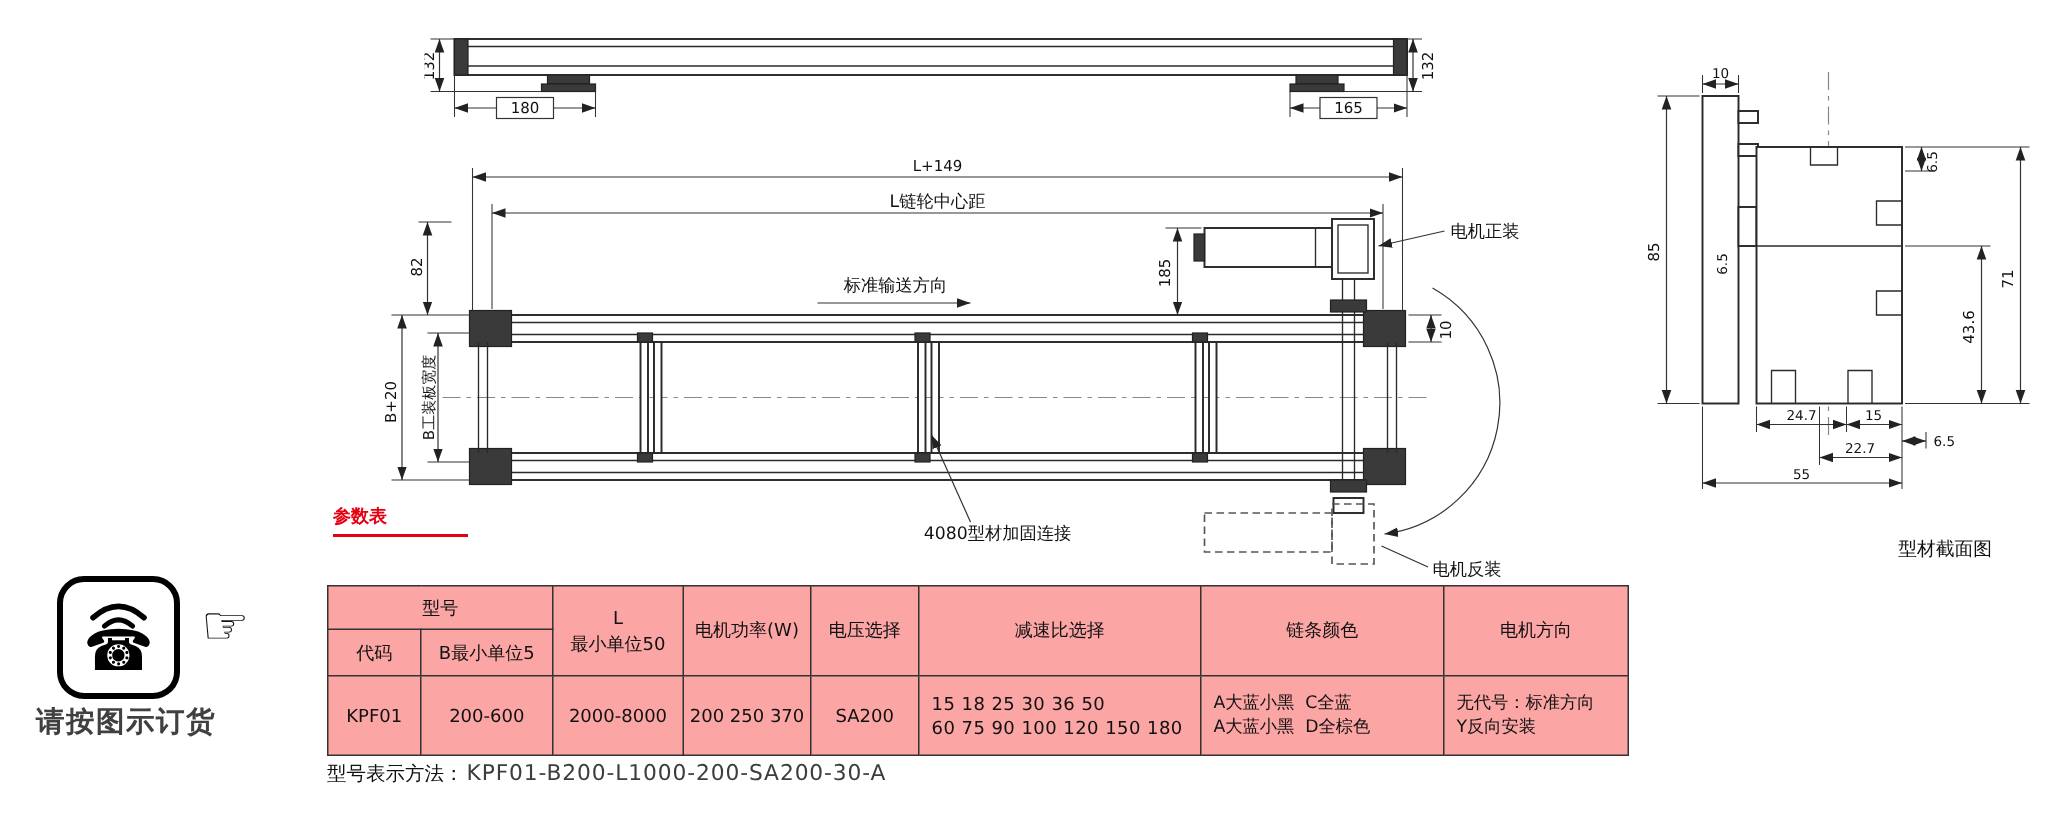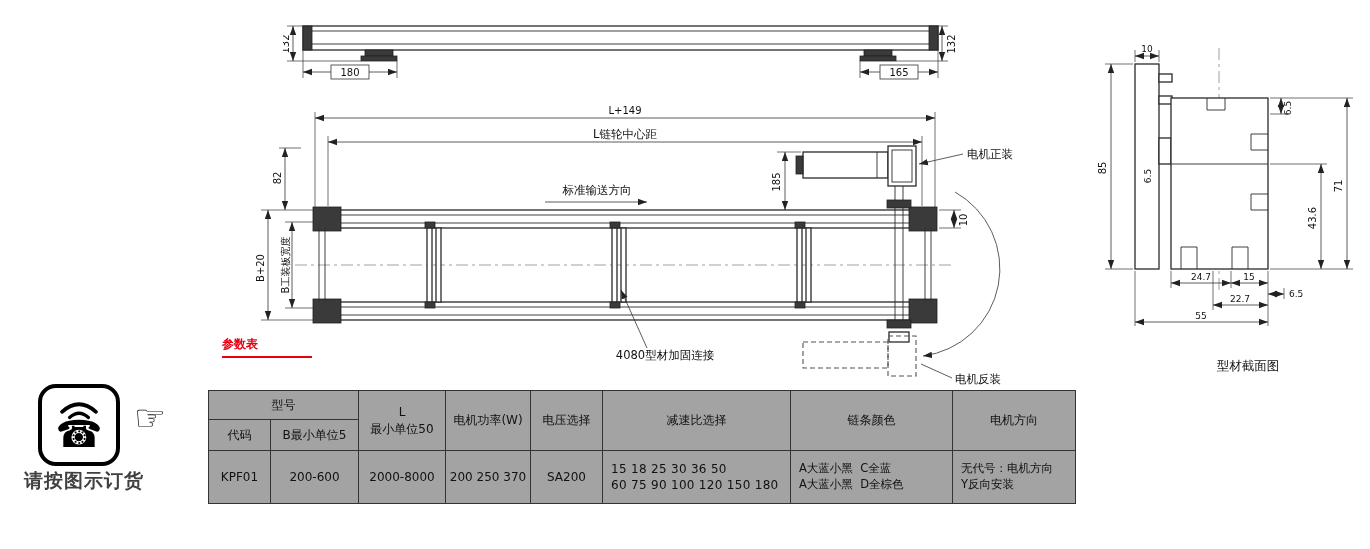--- a/index.html
+++ b/index.html
@@ -16,40 +16,40 @@
   .cl{stroke:#888;stroke-width:0.8;fill:none;stroke-dasharray:12 4 3 4;}
   .dsh{fill:none;stroke:#555;stroke-width:1.1;stroke-dasharray:5 3;}
   .dt{font-family:"DejaVu Sans",sans-serif;font-size:10px;fill:#111;}
   .dts{font-family:"DejaVu Sans",sans-serif;font-size:9px;fill:#111;}
   .dtc{font-family:"DejaVu Sans",sans-serif;font-size:11.5px;fill:#111;}
   .dbox{fill:#fff;stroke:#333;stroke-width:0.8;}
 
   
   .ptitle{position:absolute;left:222px;top:334px;font-size:12px;font-weight:600;color:#e60012;line-height:20px;}
   .ptitle-underline{position:absolute;left:222px;top:356px;width:90px;height:2px;background:#e60012;}
-  .ptable{position:absolute;left:208px;top:390px;border-collapse:collapse;table-layout:fixed;background:#a3a3a3;}
+  .ptable{position:absolute;left:218px;top:390px;border-collapse:collapse;table-layout:fixed;background:#fca5a5;}
   .ptable td{border:1px solid #333;text-align:center;vertical-align:middle;padding:1px 3px;
              font-size:12px;color:#111;line-height:1.35;}
   .ptable tr.h1 td{height:26px;}
   .ptable tr.h2 td{height:28px;}
   .ptable tr.dr td{height:50px;}
   .cell-left{text-align:left !important;padding-left:8px !important;}
   .small-nums{font-size:11px;letter-spacing:0.3px;}
   .two-line div{white-space:pre;}
 
   .model-note{position:absolute;left:218px;top:507px;font-size:13px;color:#111;}
   .model-note .mval{font-size:14.5px;color:#3d3d3d;letter-spacing:0.6px;margin-left:2px;}
 
   
   .phone-box{position:absolute;left:38px;top:384px;width:74px;height:74px;border:4px solid #000;
              border-radius:18px;background:#fff;display:flex;align-items:center;justify-content:center;}
   .hand{position:absolute;left:134px;top:398px;font-size:36px;color:#111;line-height:40px;}
   .order-note{position:absolute;left:24px;top:468px;font-size:19px;font-weight:bold;letter-spacing:1px;color:#404040;}
 
-  .section-caption{position:absolute;left:1168px;top:358px;width:160px;text-align:center;font-size:12.5px;color:#111;}
+  .section-caption{position:absolute;left:1168px;top:358px;width:160px;text-align:right;font-size:12.5px;color:#111;}
 </style>
 </head>
 <body>
 
 <div class="screen">
 
   <svg class="abs" style="left:283px;top:10px;" width="680" height="82" viewBox="0 0 680 82">
     <defs>
       <marker id="a1" markerWidth="10" markerHeight="8" refX="9" refY="4" orient="auto-start-reverse" markerUnits="userSpaceOnUse">
         <path d="M0,0.8 L9,4 L0,7.2 Z" fill="#222"></path>
@@ -332,21 +332,24 @@
       <td>SA200</td>
       <td class="cell-left small-nums two-line">
         <div>15 18 25 30 36 50</div>
         <div>60 75 90 100 120 150 180</div>
       </td>
       <td class="cell-left two-line" style="font-size:11.5px">
         <div>A大蓝小黑  C全蓝</div>
         <div>A大蓝小黑  D全棕色</div>
       </td>
       <td class="cell-left two-line" style="font-size:11.5px">
-        <div>无代号：电机方向</div>
+        <div>无代号：标准方向</div>
         <div>Y反向安装</div>
       </td>
     </tr>
   </tbody>
     </table>
 
+  <div class="model-note">
+    <span>型号表示方法：</span><span class="mval">KPF01-B200-L1000-200-SA200-30-A</span>
+  </div>
 
 </div>
 
 </body></html>

